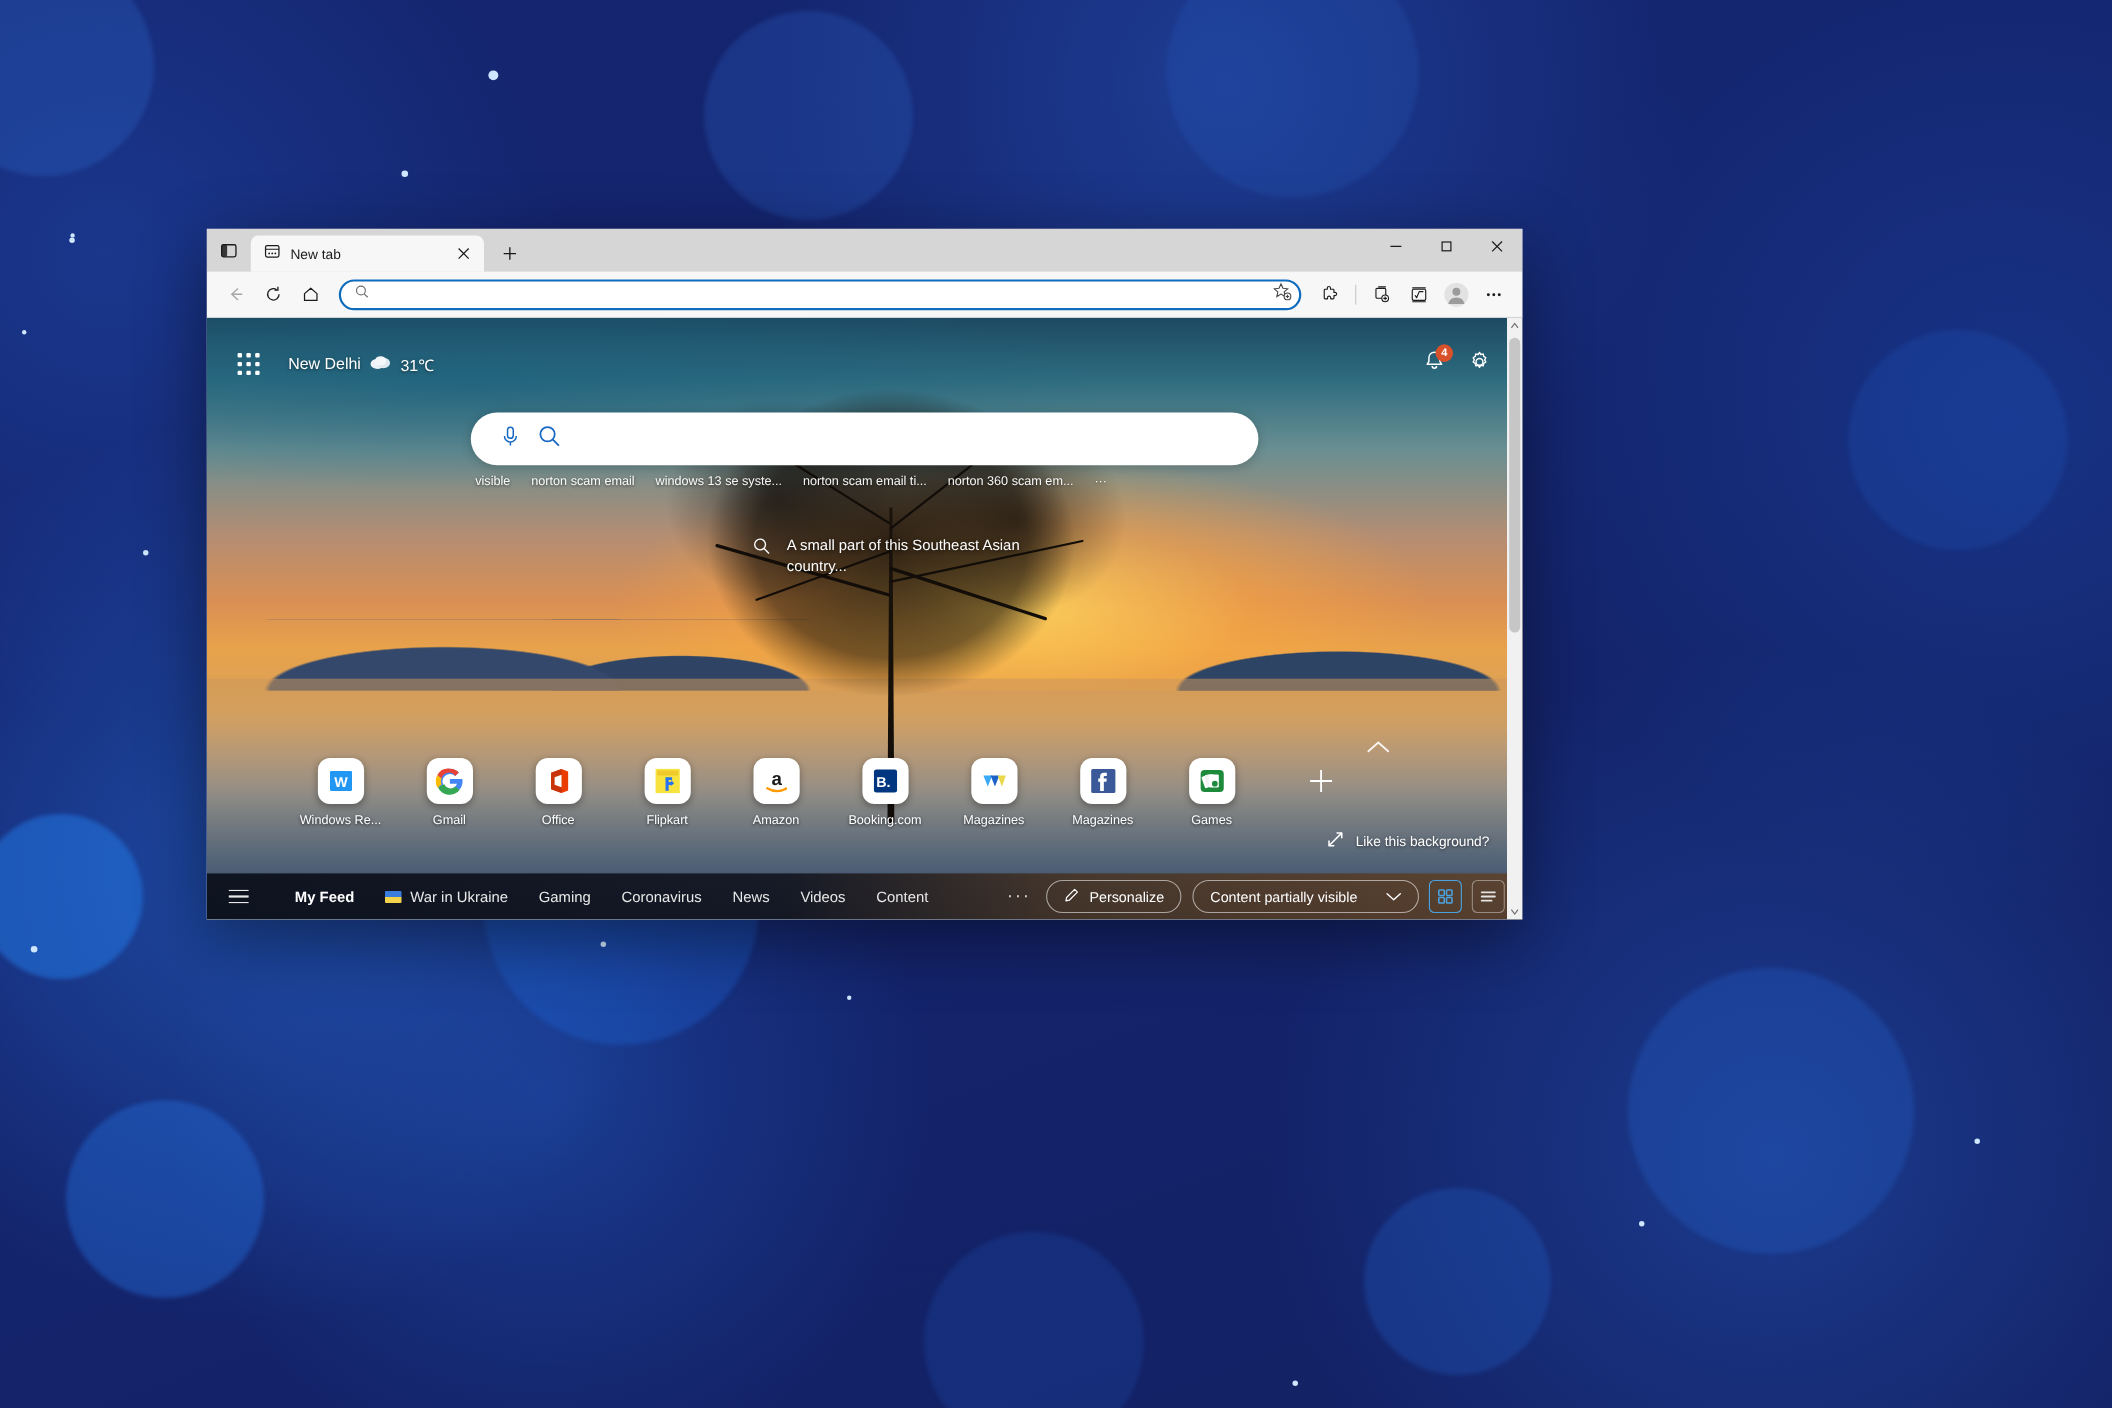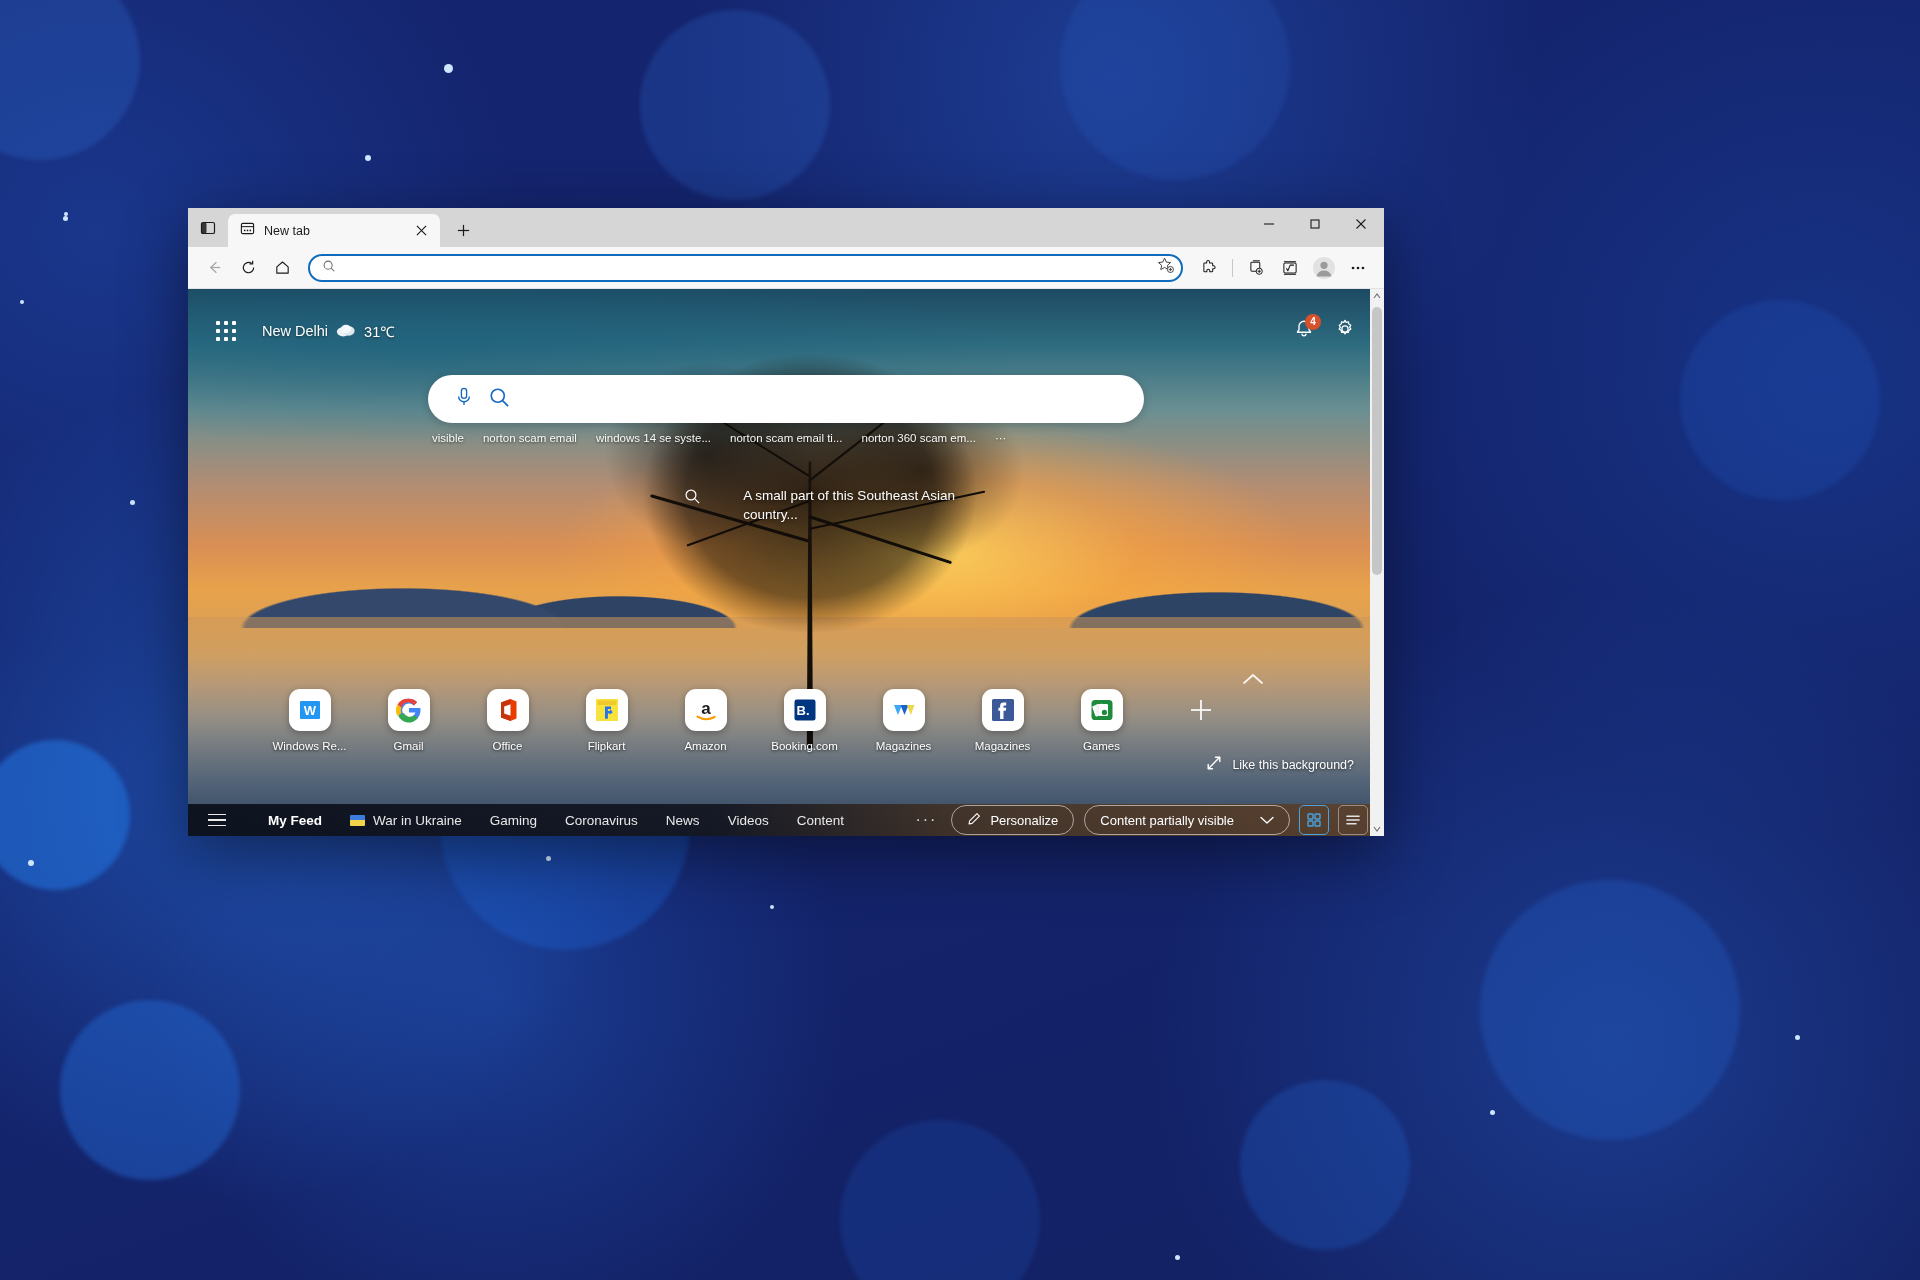--- a/index.html
+++ b/index.html
@@ -155,21 +155,21 @@
   .trend {
     color: #fff; font-size: 11.5px; white-space: nowrap;
     text-shadow: 0 1px 3px rgba(0,0,0,.65); opacity: .96;
   }
 
   
   #caption-hotspot {
     position: absolute; left: 41.5%; top: 36%; display: flex; align-items: flex-start; gap: 14px;
     width: 280px;
   }
-  #caption-text { color: #fff; font-size: 13.5px; line-height: 1.45; text-shadow: 0 1px 4px rgba(0,0,0,.7); margin-left: 28px; }
+  #caption-text { color: #fff; font-size: 13.5px; line-height: 1.45; text-shadow: 0 1px 4px rgba(0,0,0,.7); }
 
   
   #scroll-up-chevron { position: absolute; right: 120px; top: 70%; color: #fff; opacity: .9; }
 
   
   #tiles {
     position: absolute; left: 0; right: 0; top: 400px;
     display: flex; align-items: flex-start; gap: 0; padding-left: 72px;
   }
   .tile { width: 99px; display: flex; flex-direction: column; align-items: center; gap: 9px; }
@@ -182,21 +182,21 @@
   #add-tile { width: 99px; display: flex; justify-content: center; padding-top: 8px; }
 
   
   #like-bg {
     position: absolute; right: 30px; bottom: 62px; display: flex; align-items: center; gap: 10px;
     color: #fff; font-size: 12.5px; text-shadow: 0 1px 3px rgba(0,0,0,.6);
   }
 
   
   #feed-bar {
-    position: absolute; left: 0; right: 0; bottom: 0; height: 32px;
+    position: absolute; left: 0; right: 0; bottom: 0; height: 42px;
     background: linear-gradient(to right, rgba(10,14,26,.92) 0%, rgba(16,18,28,.88) 44%, rgba(70,48,30,.82) 66%, rgba(96,62,34,.80) 100%);
     display: flex; align-items: center; padding: 0 16px 0 20px; gap: 0;
   }
   #hamburger { width: 30px; display: flex; flex-direction: column; gap: 4px; margin-right: 16px; }
   #hamburger i { display: block; height: 1.6px; background: #e9e9e9; width: 18px; }
   .feed-link { color: #e8e8e8; font-size: 13.5px; padding: 0 14px; white-space: nowrap; }
   .feed-link.active { font-weight: bold; color: #fff; }
   .feed-link.flag { display: flex; align-items: center; gap: 8px; }
   .ua-flag { width: 15px; height: 11px; display: inline-block; background: linear-gradient(to bottom, #3b7ddd 0 50%, #f3d34a 50% 100%); border-radius: 1px; }
   #feed-more { color: #ddd; font-size: 16px; padding: 0 14px; letter-spacing: 2px; margin-left: auto; }
@@ -448,21 +448,21 @@
           <span>
             <svg width="23" height="23" viewBox="0 0 24 24">
                 <circle cx="10.2" cy="10.2" r="6.8" fill="none" stroke="#1668c2" stroke-width="1.7"></circle>
                 <line x1="15.2" y1="15.2" x2="21" y2="21" stroke="#1668c2" stroke-width="1.7"></line>
               </svg>
           </span>
         </div>
         <div id="trending">
           <span class="trend">visible</span>
           <span class="trend">norton scam email</span>
-          <span class="trend">windows 14 se syste...</span>
+          <span class="trend">windows 13 se syste...</span>
           <span class="trend">norton scam email ti...</span>
           <span class="trend">norton 360 scam em...</span>
           <span class="trend">···</span>
         </div>
       </div>
 
       <div id="caption-hotspot">
         <span style="flex:none;margin-top:2px;">
           <svg width="17" height="17" viewBox="0 0 18 18">
               <circle cx="7.4" cy="7.4" r="5.2" fill="none" stroke="#fff" stroke-width="1.3"></circle>

